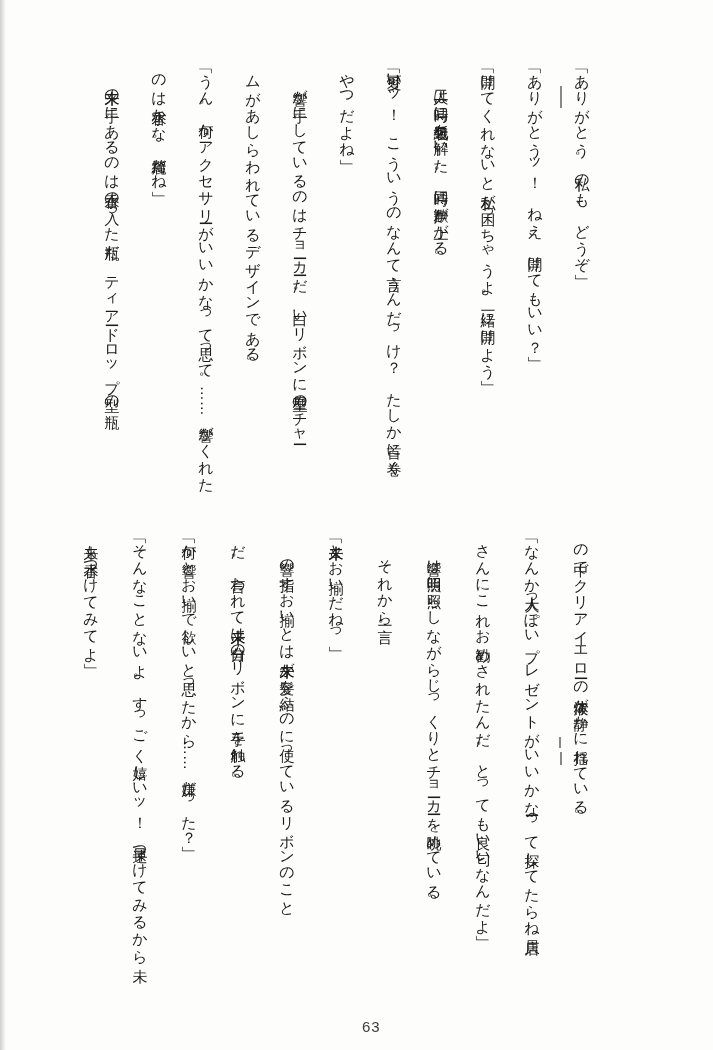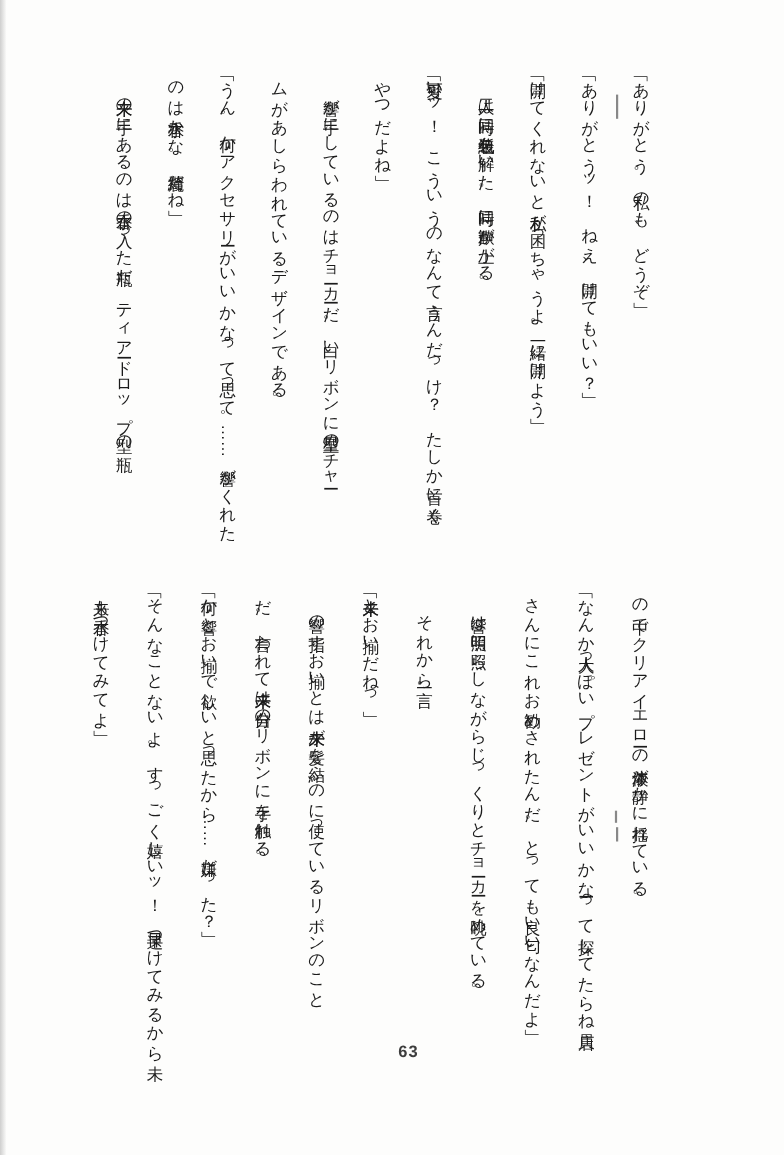--- a/index.html
+++ b/index.html
@@ -32,26 +32,25 @@
     color:#1b1b1b;
     font-weight:500;
   }
   .upper { top:64px;  line-height:47px; }
   .lower { top:534px; line-height:49px; }
   .col { white-space:nowrap; }
   .col.indent { padding-top:15px; }
 
   .page-number {
     position:absolute;
-    left:362px; top:948px;
+    left:362px; top:1018px;
     font-size:15px;
     letter-spacing:1px;
     color:#3d3d3d;
     font-family:"Liberation Sans", sans-serif;
-    font-weight:bold;
   }
 </style>
 </head>
 <body>
 
 <div class="page">
   <div class="scan-edge"></div>
   <div class="speck s1"></div>
   <div class="speck s2"></div>
   <div class="speck s3"></div>

